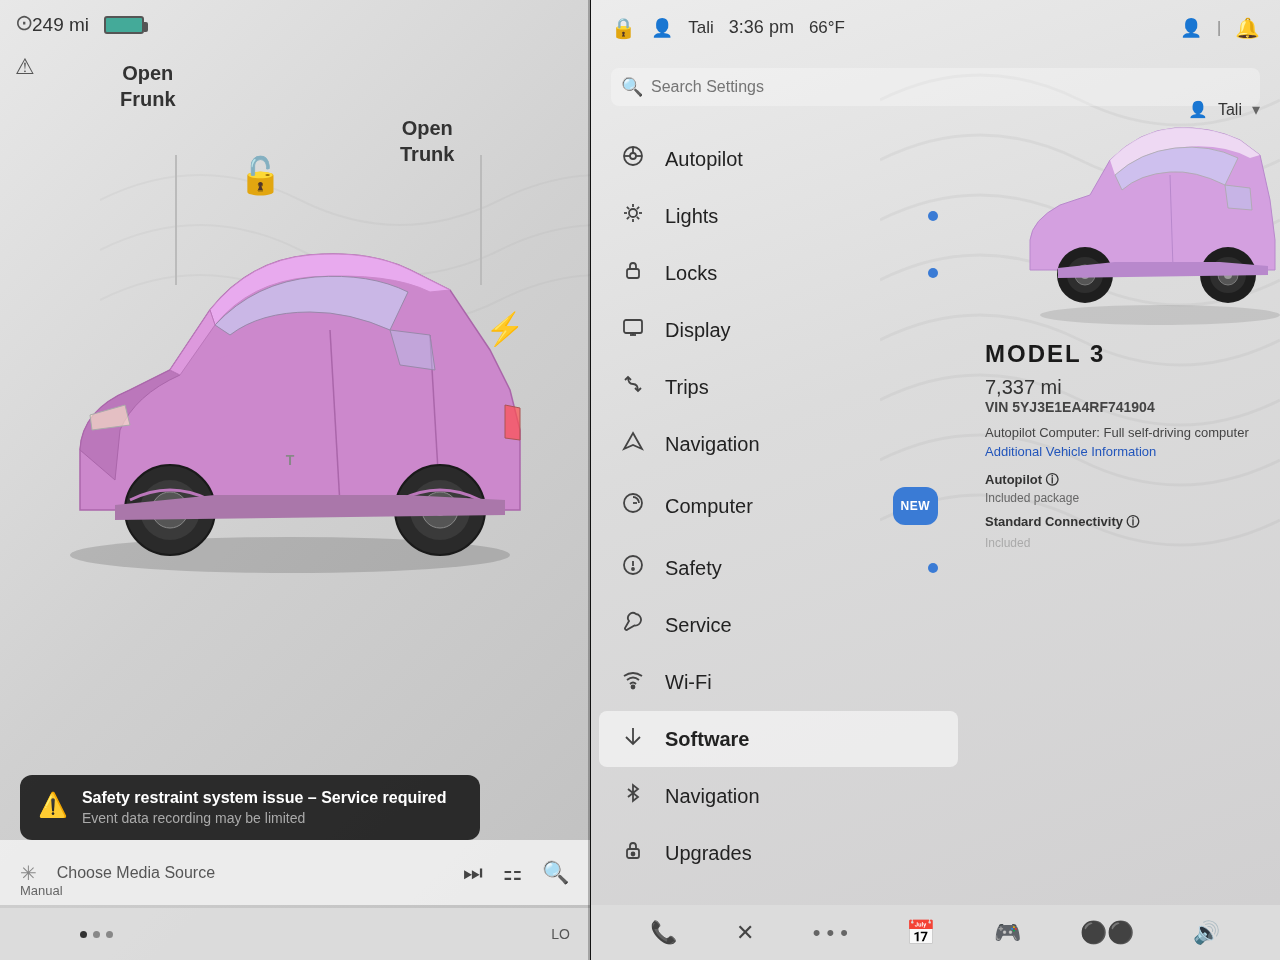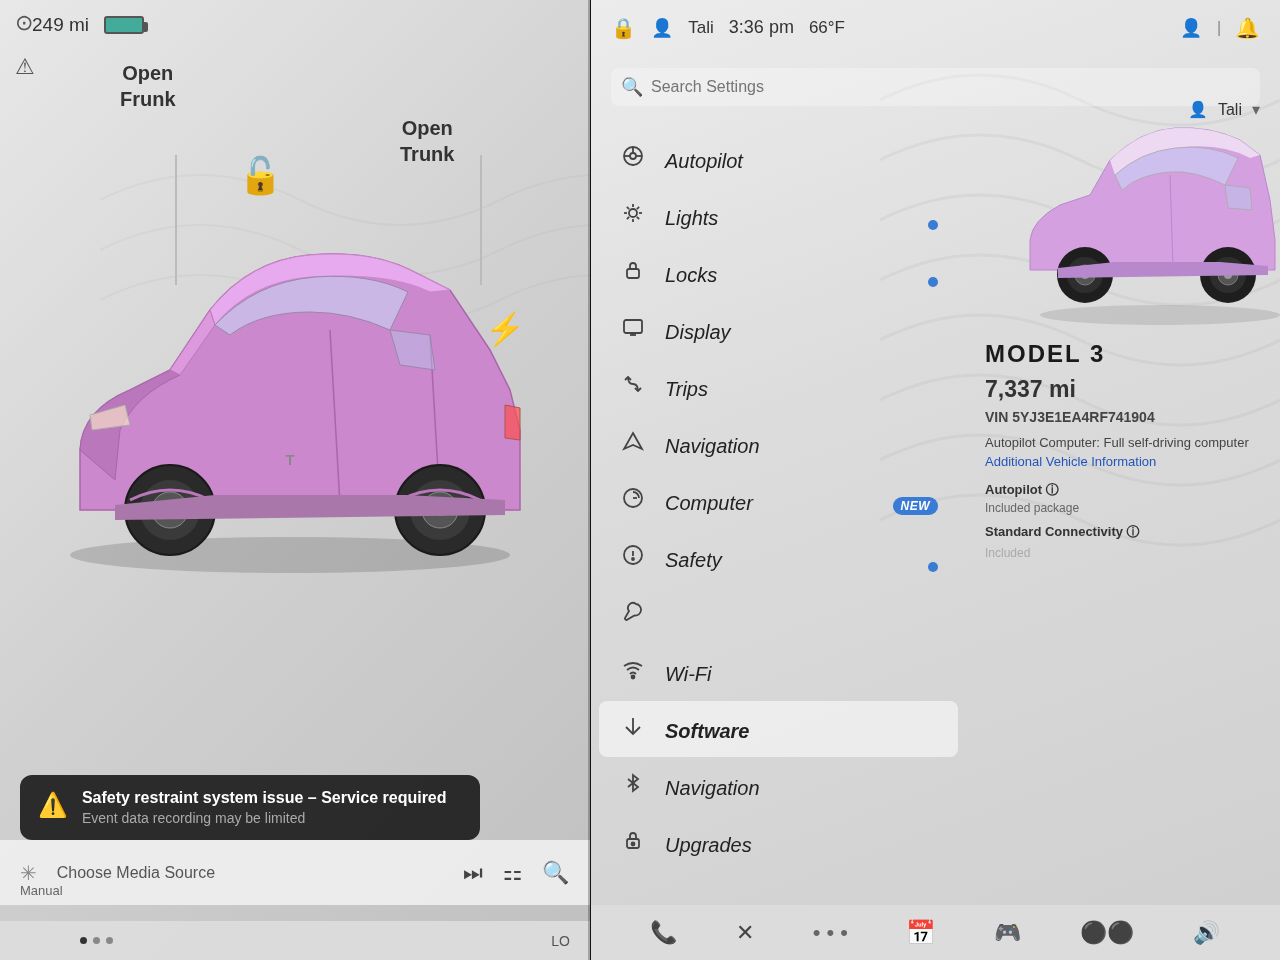--- a/index.html
+++ b/index.html
@@ -178,21 +178,21 @@
       background: none;
       border: none;
     }
 
     
     .taskbar {
       position: absolute;
       bottom: 0;
       left: 0;
       width: 590px;
-      height: 39px;
+      height: 52px;
       background: rgba(220, 220, 220, 0.95);
       display: flex;
       align-items: center;
       justify-content: space-around;
       padding: 0 20px;
     }
 
     
     .divider-line {
       position: absolute;
@@ -304,28 +304,27 @@
       left: 0;
       width: 375px;
       height: 780px;
       overflow-y: auto;
     }
 
     .settings-list::-webkit-scrollbar { display: none; }
 
     .settings-item {
       display: flex;
-      align-items: flex-end;
+      align-items: center;
       padding: 14px 20px;
       gap: 18px;
       cursor: pointer;
       border-radius: 8px;
       margin: 1px 8px;
       transition: background 0.15s;
-      font-style: italic;
     }
 
     .settings-item.active {
       background: rgba(255,255,255,0.55);
       font-weight: 600;
     }
 
     .settings-icon {
       font-size: 22px;
       color: #444;
@@ -346,21 +345,21 @@
       background: #3a7bd5;
       border-radius: 50%;
       flex-shrink: 0;
     }
 
     .new-badge {
       background: #3a7bd5;
       color: white;
       font-size: 12px;
       font-weight: 700;
-      padding: 2px 8px;
+      padding: 12px 8px;
       border-radius: 12px;
       letter-spacing: 0.5px;
     }
 
     
     .car-info-panel {
       position: absolute;
       top: 130px;
       right: 0;
       width: 310px;
@@ -371,24 +370,23 @@
     .model-name {
       font-size: 24px;
       font-weight: 700;
       color: #1a1a1a;
       letter-spacing: 2px;
       margin-bottom: 8px;
       font-variant: small-caps;
     }
 
     .mileage {
-      font-size: 23px;
+      font-size: 20px;
       color: #333;
-      margin-bottom: 6px;
-      font-weight: bold;
+      margin-bottom: 0;
     }
 
     .vin-text {
       font-size: 14px;
       color: #444;
       font-weight: 600;
       margin-bottom: 10px;
     }
 
     .computer-text {
@@ -707,20 +705,21 @@
             <line x1="11" y1="7" x2="11" y2="12"></line>
             <circle cx="11" cy="15" r="1" fill="#444"></circle>
           </svg></span>
         <span class="settings-label">Safety</span>
         <div class="dot-indicator"></div>
       </div>
       <div class="settings-item">
         <span class="settings-icon"><svg width="22" height="22" viewBox="0 0 22 22" fill="none" stroke="#444" stroke-width="1.8">
             <path d="M14,3 a5,5 0 0 0,-7,7 l-4,7 a1.5,1.5 0 0 0,2.5,1.5 l7,-4 a5,5 0 0,0 1.5,-11.5 z"></path>
           </svg></span>
+        <span class="settings-label">Service</span>
       </div>
       <div class="settings-item">
         <span class="settings-icon"><svg width="22" height="22" viewBox="0 0 22 22" fill="none" stroke="#444" stroke-width="1.8">
             <path d="M2,8 Q11,2 20,8"></path>
             <path d="M5,12 Q11,7 17,12"></path>
             <path d="M8,16 Q11,13 14,16"></path>
             <circle cx="11" cy="19" r="1.5" fill="#444"></circle>
           </svg></span>
         <span class="settings-label">Wi-Fi</span>
       </div>

